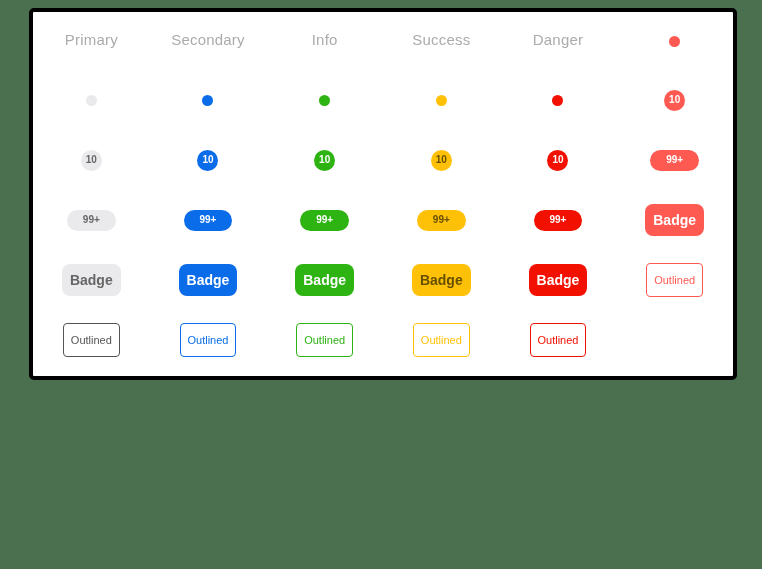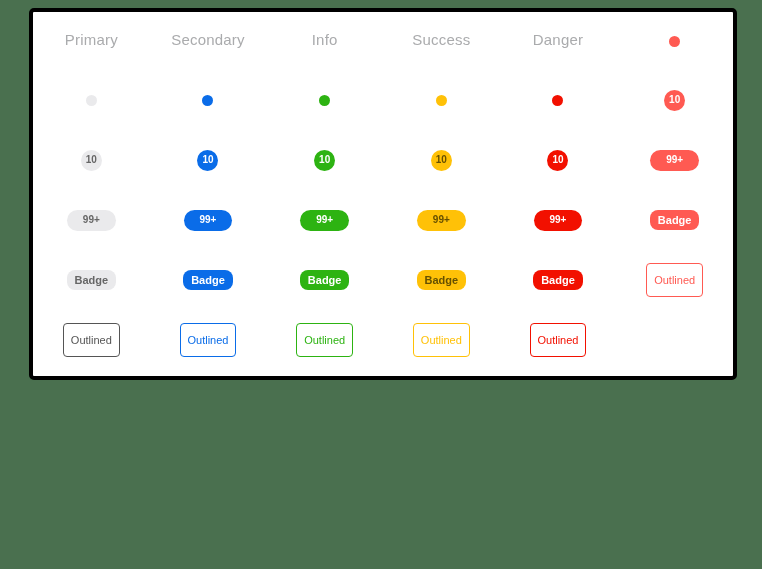--- a/index.html
+++ b/index.html
@@ -90,27 +90,27 @@
     align-items: center;
     justify-content: center;
     font-size: 10px;
     font-weight: bold;
     line-height: 1;
     box-sizing: border-box;
   }
 
   
   .solid {
-    height: 20px;
+    height: 32px;
     padding: 0 8px;
     border-radius: 8px;
     display: flex;
     align-items: center;
     justify-content: center;
-    font-size: 11px;
+    font-size: 14px;
     font-weight: bold;
     line-height: 1;
     box-sizing: border-box;
   }
 
   
   .outlined {
     height: 21px;
     padding: 16px 7px;
     border-radius: 4px;

